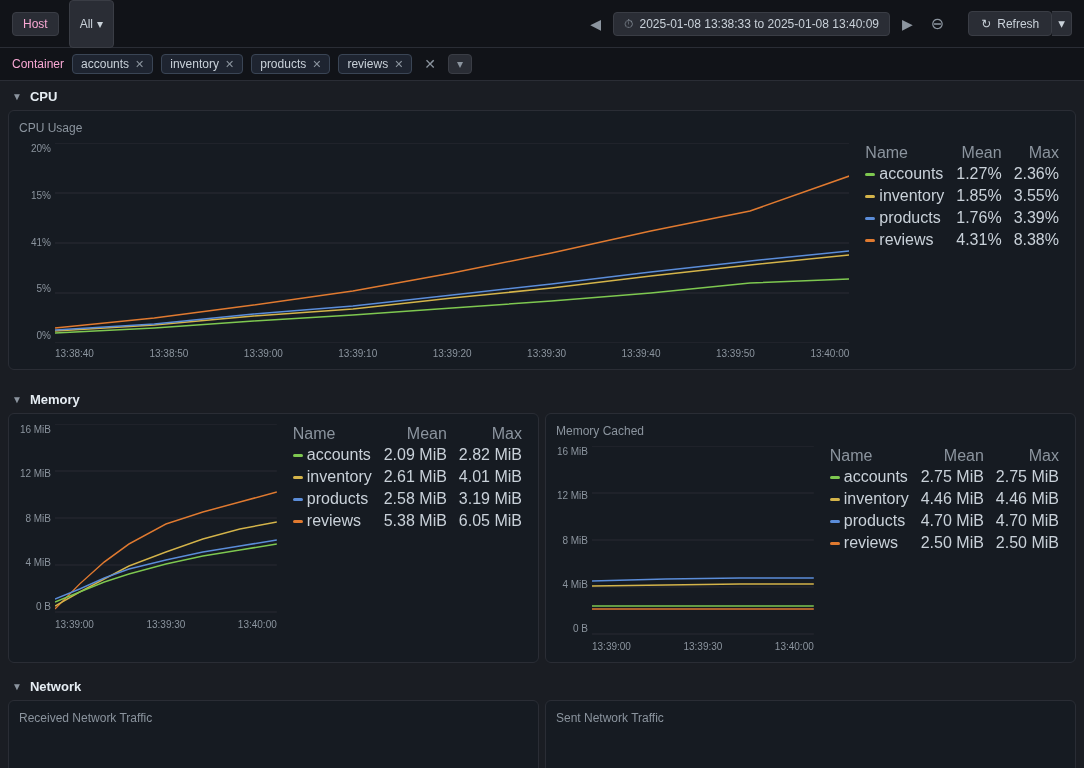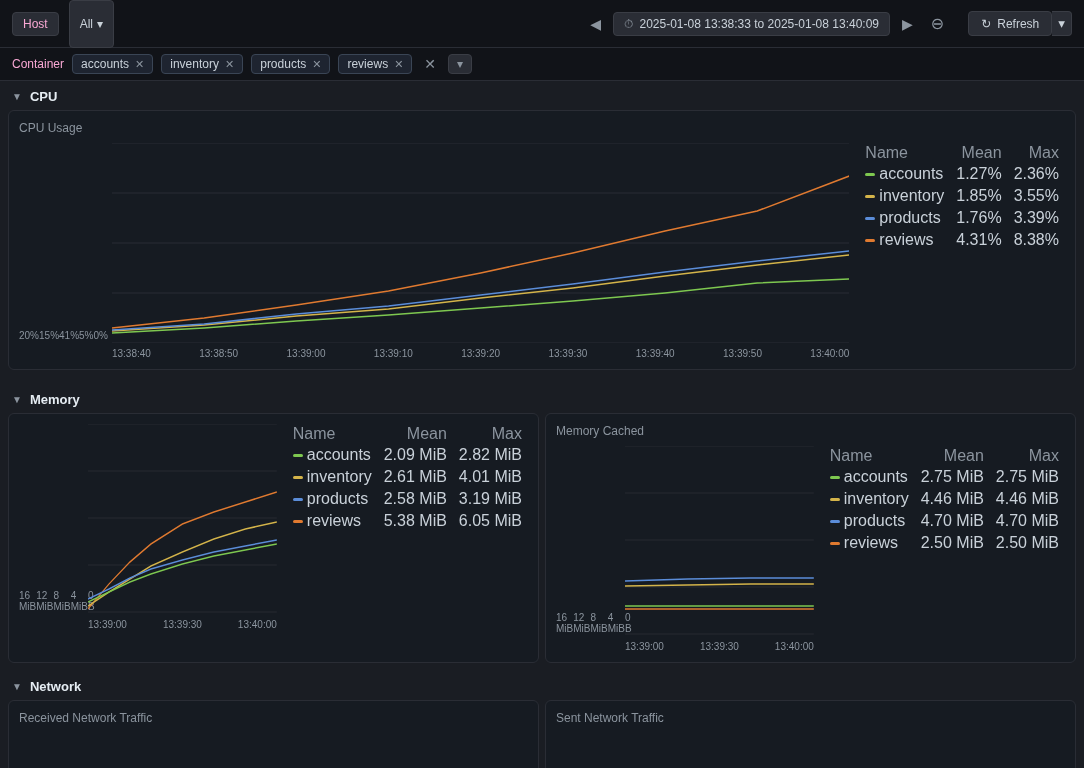--- a/index.html
+++ b/index.html
@@ -229,21 +229,21 @@
       border: 1px solid #2a2d35;
       border-radius: 6px;
       padding: 10px;
     }
     .chart-card-sm .chart-inner {
       flex-direction: row;
     }
     
     .y-axis {
       display: flex;
-      flex-direction: row;
+      flex-direction: column;
       justify-content: space-between;
       align-items: flex-end;
       min-width: 36px;
       color: #8b949e;
       font-size: 10px;
       padding-right: 4px;
       padding-bottom: 18px;
     }
     
     .x-axis {

